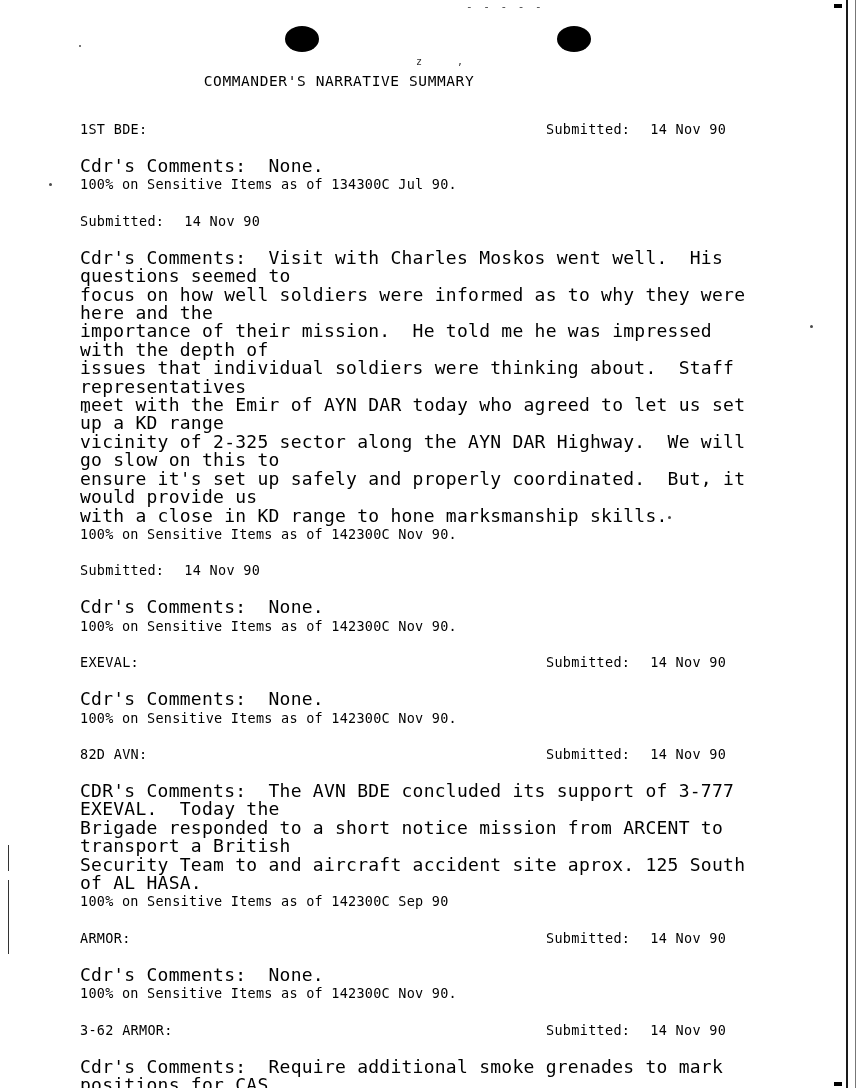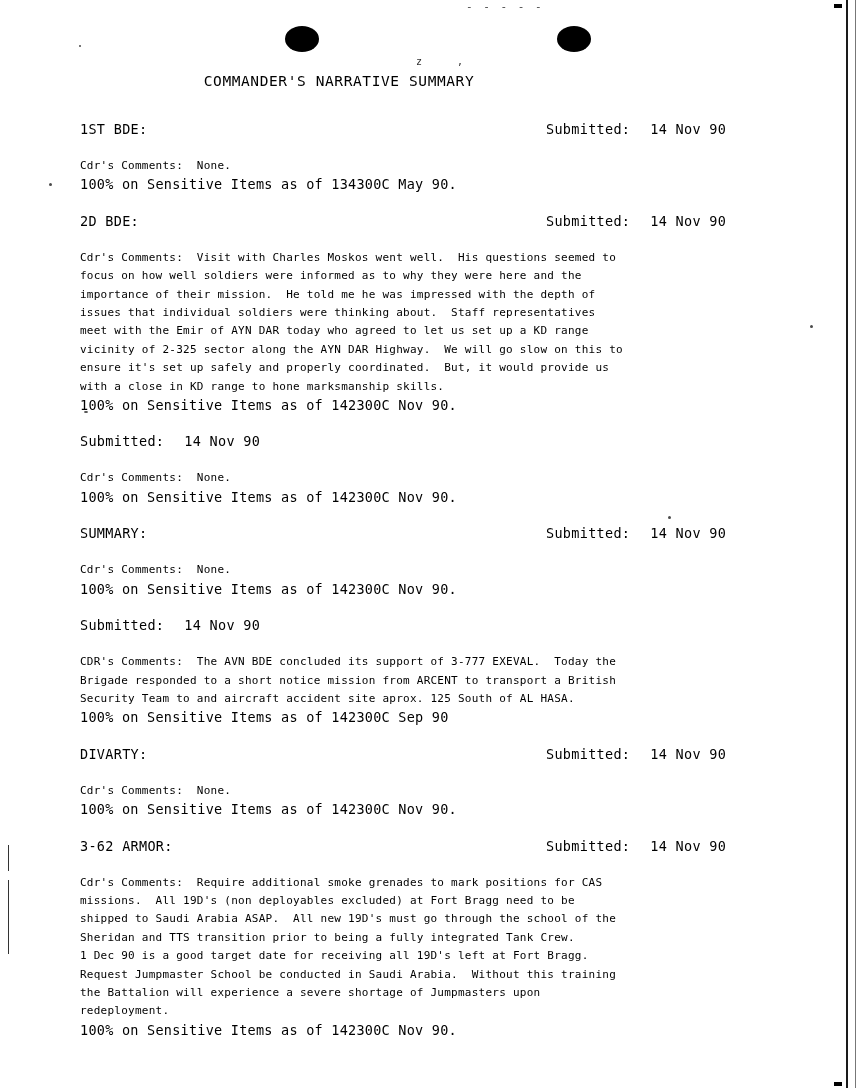--- a/index.html
+++ b/index.html
@@ -124,21 +124,21 @@
   }
   .entry-head .unit {
     width: 466px;
     flex: 0 0 466px;
   }
   .entry-head .submitted {
     white-space: pre;
   }
 
   .entry-body {
-    font-size: 11px;
+    font-size: 18px;
     line-height: 18.4px;
     white-space: pre-wrap;
     letter-spacing: 0.25px;
     margin-top: 18px;
   }
   .entry-spacer {
     height: 18px;
   }
 
   .sensitive {
@@ -179,27 +179,26 @@
 
   <div class="content">
 
     <div class="entry">
       <div class="entry-head">
         <span class="unit">1ST BDE:</span>
         <span class="submitted">Submitted:</span>
         <span class="submitted" style="margin-left:20px;">14 Nov 90</span>
       </div>
       <div class="entry-body">Cdr's Comments:  None.</div>
-      <div class="sensitive">100% on Sensitive Items as of 134300C May 90.</div>
-    </div>
-    <div class="entry-spacer"></div>
-
-    <div class="entry">
-      <div class="entry-head">
-        <span class="unit">2D BDE:</span>
+      <div class="sensitive">100% on Sensitive Items as of 134300C Jul 90.</div>
+    </div>
+    <div class="entry-spacer"></div>
+
+    <div class="entry">
+      <div class="entry-head">
         <span class="submitted">Submitted:</span>
         <span class="submitted" style="margin-left:20px;">14 Nov 90</span>
       </div>
       <div class="entry-body">Cdr's Comments:  Visit with Charles Moskos went well.  His questions seemed to
 focus on how well soldiers were informed as to why they were here and the
 importance of their mission.  He told me he was impressed with the depth of
 issues that individual soldiers were thinking about.  Staff representatives
 meet with the Emir of AYN DAR today who agreed to let us set up a KD range
 vicinity of 2-325 sector along the AYN DAR Highway.  We will go slow on this to
 ensure it's set up safely and properly coordinated.  But, it would provide us
@@ -213,44 +212,45 @@
         <span class="submitted">Submitted:</span>
         <span class="submitted" style="margin-left:20px;">14 Nov 90</span>
       </div>
       <div class="entry-body">Cdr's Comments:  None.</div>
       <div class="sensitive">100% on Sensitive Items as of 142300C Nov 90.</div>
     </div>
     <div class="entry-spacer"></div>
 
     <div class="entry">
       <div class="entry-head">
-        <span class="unit">SUMMARY:</span>
-        <span class="submitted">Submitted:</span>
-        <span class="submitted" style="margin-left:20px;">14 Nov 90</span>
-      </div>
-      <div class="entry-body">Cdr's Comments:  None.</div>
-      <div class="sensitive">100% on Sensitive Items as of 142300C Nov 90.</div>
-    </div>
-    <div class="entry-spacer"></div>
-
-    <div class="entry">
-      <div class="entry-head">
+        <span class="unit">EXEVAL:</span>
+        <span class="submitted">Submitted:</span>
+        <span class="submitted" style="margin-left:20px;">14 Nov 90</span>
+      </div>
+      <div class="entry-body">Cdr's Comments:  None.</div>
+      <div class="sensitive">100% on Sensitive Items as of 142300C Nov 90.</div>
+    </div>
+    <div class="entry-spacer"></div>
+
+    <div class="entry">
+      <div class="entry-head">
+        <span class="unit">82D AVN:</span>
         <span class="submitted">Submitted:</span>
         <span class="submitted" style="margin-left:20px;">14 Nov 90</span>
       </div>
       <div class="entry-body">CDR's Comments:  The AVN BDE concluded its support of 3-777 EXEVAL.  Today the
 Brigade responded to a short notice mission from ARCENT to transport a British
 Security Team to and aircraft accident site aprox. 125 South of AL HASA.</div>
       <div class="sensitive">100% on Sensitive Items as of 142300C Sep 90</div>
     </div>
     <div class="entry-spacer"></div>
 
     <div class="entry">
       <div class="entry-head">
-        <span class="unit">DIVARTY:</span>
+        <span class="unit">ARMOR:</span>
         <span class="submitted">Submitted:</span>
         <span class="submitted" style="margin-left:20px;">14 Nov 90</span>
       </div>
       <div class="entry-body">Cdr's Comments:  None.</div>
       <div class="sensitive">100% on Sensitive Items as of 142300C Nov 90.</div>
     </div>
     <div class="entry-spacer"></div>
 
     <div class="entry">
       <div class="entry-head">

